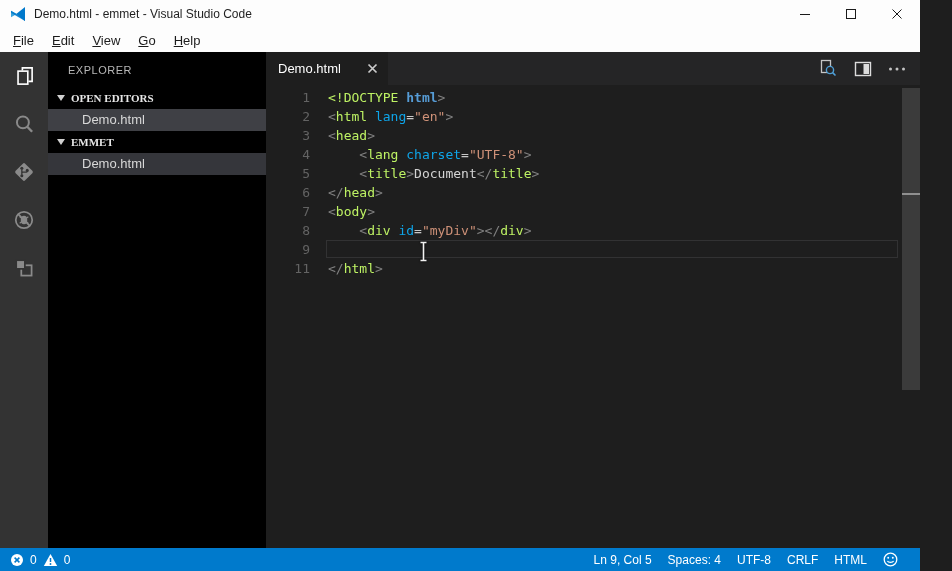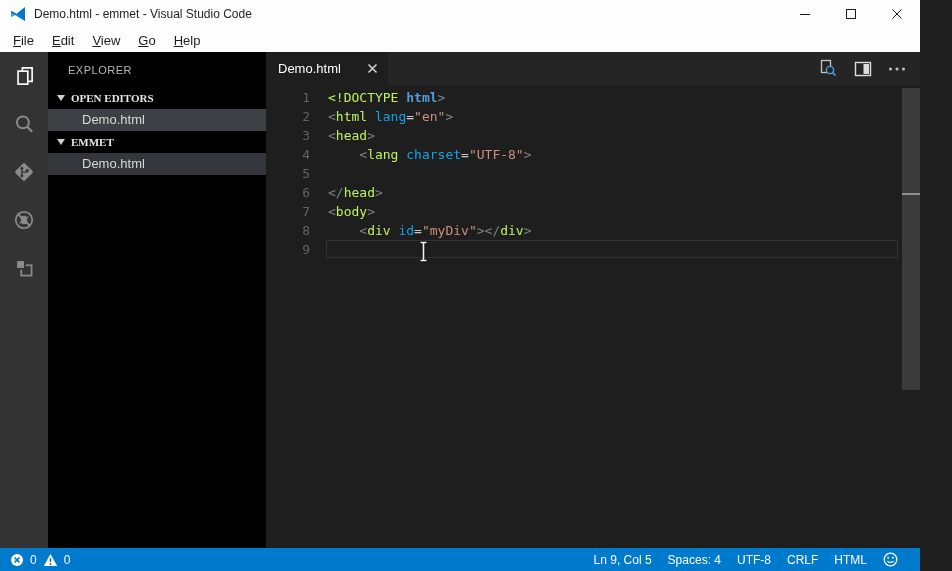--- a/index.html
+++ b/index.html
@@ -200,37 +200,42 @@
             <div class="code-line">
               <span class="gutter">3</span>
               <span class="line-content"><span class="tk-p">&lt;</span><span class="tk-tag">head</span><span class="tk-p">&gt;</span></span>
             </div>
             <div class="code-line">
               <span class="gutter">4</span>
               <span class="line-content"><span class="tk-t">    </span><span class="tk-p">&lt;</span><span class="tk-tag">lang</span><span class="tk-t"> </span><span class="tk-attr">charset</span><span class="tk-op">=</span><span class="tk-str">"UTF-8"</span><span class="tk-p">&gt;</span></span>
             </div>
             <div class="code-line">
               <span class="gutter">5</span>
+              <span class="line-content"><span class="tk-t">    </span><span class="tk-p">&lt;</span><span class="tk-tag">title</span><span class="tk-p">&gt;</span><span class="tk-t">Document</span><span class="tk-p">&lt;/</span><span class="tk-tag">title</span><span class="tk-p">&gt;</span></span>
             </div>
             <div class="code-line">
               <span class="gutter">6</span>
               <span class="line-content"><span class="tk-p">&lt;/</span><span class="tk-tag">head</span><span class="tk-p">&gt;</span></span>
             </div>
             <div class="code-line">
               <span class="gutter">7</span>
               <span class="line-content"><span class="tk-p">&lt;</span><span class="tk-tag">body</span><span class="tk-p">&gt;</span></span>
             </div>
             <div class="code-line">
               <span class="gutter">8</span>
               <span class="line-content"><span class="tk-t">    </span><span class="tk-p">&lt;</span><span class="tk-tag">div</span><span class="tk-t"> </span><span class="tk-attr">id</span><span class="tk-op">=</span><span class="tk-str">"myDiv"</span><span class="tk-p">&gt;</span><span class="tk-p">&lt;/</span><span class="tk-tag">div</span><span class="tk-p">&gt;</span></span>
             </div>
             <div class="code-line current">
               <span class="gutter">9</span>
               <span class="line-content"></span>
               <div class="line-fill"></div>
+            </div>
+            <div class="code-line">
+              <span class="gutter">11</span>
+              <span class="line-content"><span class="tk-p">&lt;/</span><span class="tk-tag">html</span><span class="tk-p">&gt;</span></span>
             </div>
           </div>
 
         <div class="scrollbar">
           <div class="scroll-slider"></div>
           <div class="cursor-marker"></div>
         </div>
 
         <svg class="mouse-ibeam" width="11" height="21" viewBox="0 0 11 21">
           <path d="M2.5 1.5 H8.5 M5.5 1.5 V19.5 M2.5 19.5 H8.5" fill="none" stroke="#f2f2f2" stroke-width="1.6"></path>

